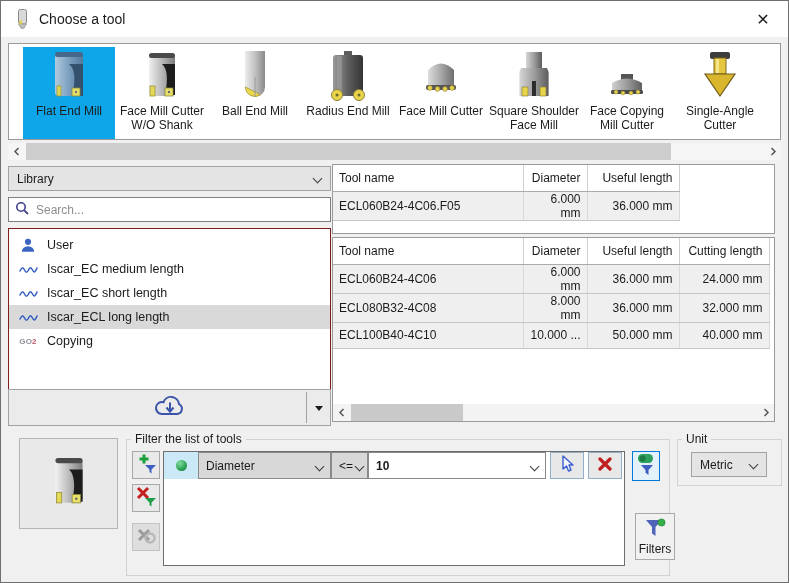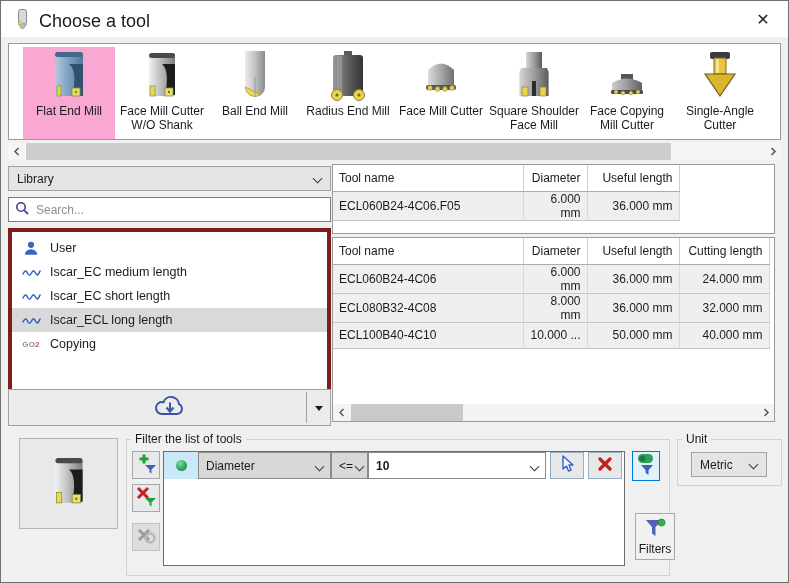--- a/index.html
+++ b/index.html
@@ -6,47 +6,47 @@
   html,body { background:#ffffff; }
   .dialog {
     position: relative; width: 789px; height: 583px;
     background:#f0f0f0; border:1px solid #6f6f6f;
     font-family:"Liberation Sans","DejaVu Sans",sans-serif;
     font-size:12px; color:#1b1b1b; overflow:hidden;
   }
   
   .titlebar { position:absolute; left:0; top:0; width:100%; height:36px; background:#ffffff; }
   .titlebar .mini-icon { position:absolute; left:16px; top:8px; }
-  .titlebar .title { position:absolute; left:38px; top:10px; font-size:18px; }
+  .titlebar .title { position:absolute; left:38px; top:10px; font-size:14px; }
   .close-btn { position:absolute; right:12px; top:7px; width:26px; height:22px;
     display:flex; align-items:center; justify-content:center; font-size:16px; color:#222; cursor:default; }
   
   .toolbar { position:absolute; left:7px; top:42px; width:773px; height:97px;
     background:#fff; border:1px solid #9a9a9a; display:flex; justify-content:space-between;
     padding:3px 14px 0 14px; }
   .tool-item { width:92px; display:flex; flex-direction:column; align-items:center; padding-top:2px; }
-  .tool-item.selected { background:#f9a8d4; }
+  .tool-item.selected { background:#0ea5e9; }
   .tool-item .ticon { height:54px; display:flex; align-items:center; justify-content:center; }
   .tool-item .tlabel { text-align:center; line-height:1.18; margin-top:1px; }
   
   .hscroll { position:absolute; background:#f5f5f5; height:17px; }
   .hs-arrow { position:absolute; top:0; width:17px; height:17px; display:flex; align-items:center; justify-content:center; }
   .hs-arrow.left { left:0; } .hs-arrow.right { right:0; }
   .hs-thumb { position:absolute; top:0; height:17px; background:#cdcdcd; }
   
   .combo { position:absolute; background:#e4e4e4; border:1px solid #a2a2a2;
     display:flex; align-items:center; padding:0 22px 0 8px; }
   .combo .chev, .chev { width:7px; height:7px; border-right:1.4px solid #3c3c3c; border-bottom:1.4px solid #3c3c3c;
     transform:rotate(45deg); position:absolute; right:9px; top:8px; }
   .searchbox { position:absolute; left:7px; top:196px; width:323px; height:25px; background:#fff;
     border:1px solid #7f7f7f; display:flex; align-items:center; padding:0 6px; gap:7px; }
   .searchbox input { border:none; outline:none; flex:1; font:inherit; color:#444; background:transparent; }
   .searchbox input::placeholder { color:#8e8e8e; }
   .tree { position:absolute; left:7px; top:227px; width:323px; height:180px; background:#fff;
-    border:4px solid #7f1d1d; padding-top:4px;text-align:center; }
+    border:1px solid #7f1d1d; padding-top:4px;text-align:center; }
   .tree-item { height:24px; display:flex; align-items:center; padding-left:9px; gap:9px; font-size:12.5px; }
   .tree-item.selected { background:#d9d9d9; }
   .tree-ico { width:20px; display:flex; justify-content:center; }
   .go2 { font-size:8px; font-weight:bold; letter-spacing:.2px; color:#8f8f98; }
   .go2 i { font-style:normal; color:#c2556b; }
   .download-btn { position:absolute; left:7px; top:388px; width:323px; height:37px; background:#ebebeb;
     border:1px solid #a2a2a2; display:flex; align-items:center; justify-content:center; }
   .download-divider { position:absolute; right:23px; top:2px; bottom:2px; width:1px; background:#a2a2a2; }
   .download-caret { position:absolute; right:7px; top:16px; width:0; height:0;
     border-left:4.5px solid transparent; border-right:4.5px solid transparent; border-top:5.5px solid #1a1a1a; }

